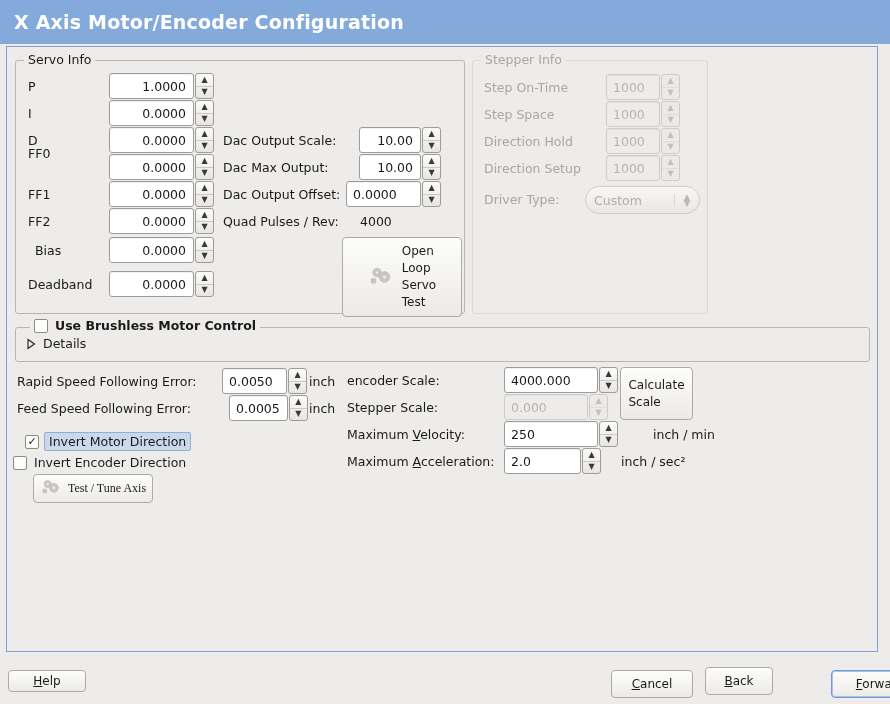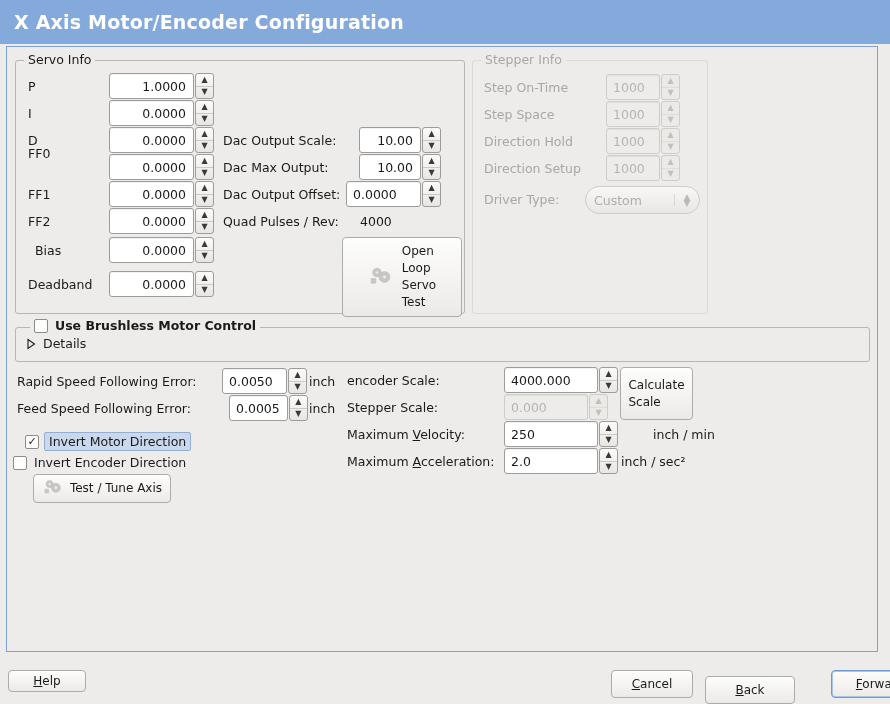--- a/index.html
+++ b/index.html
@@ -357,21 +357,21 @@
 
     <div class="cbrow" style="left:18px; top:385px;">
       <span class="cbox">✓</span>
       <span class="cl hl">Invert Motor Direction</span>
     </div>
     <div class="cbrow" style="left:6px; top:408px;">
       <span class="cbox"></span>
       <span class="cl">Invert Encoder Direction</span>
     </div>
 
-    <div class="btn" style="left:26px; top:427px; width:138px; height:29px;">
+    <div class="btn" style="left:26px; top:427px; width:120px; height:29px;font-family:Liberation Serif, serif;">
       <span class="gear">
         <svg width="22" height="20" viewBox="0 0 26 24" aria-hidden="true">
           <g fill="#c9c7c3" stroke="#bdbbb7" stroke-width="0.6">
             <circle cx="9" cy="8.5" r="4.3"></circle>
               <circle cx="9" cy="8.5" r="1.7" fill="#f5f4f2"></circle>
             <circle cx="16.5" cy="13" r="5.4"></circle>
               <circle cx="16.5" cy="13" r="2.1" fill="#f5f4f2"></circle>
             <rect x="3.2" y="14.6" width="4.6" height="4.6" rx="0.7"></rect>
           </g>
         </svg>
@@ -406,39 +406,39 @@
     <div class="spin sep" style="left:497px; top:374px; width:114px;">
       <div class="ent left">250</div>
       <div class="btns">
           <div class="up">▲</div>
           <div class="dn">▼</div>
         </div>
     </div>
     <span class="lbl" style="left:614px; top:380px;margin-left:32px;">inch / min</span>
 
     <span class="lbl" style="left:340px; top:407px;"><span>Maximum </span><span class="mn">A</span><span>cceleration:</span></span>
-    <div class="spin sep" style="left:497px; top:401px; width:114px;">
+    <div class="spin sep" style="left:497px; top:401px; width:97px;">
       <div class="ent left">2.0</div>
       <div class="btns">
           <div class="up">▲</div>
           <div class="dn">▼</div>
         </div>
     </div>
     <span class="lbl" style="left:614px; top:407px;">inch / sec²</span>
 
   </div>
 
   <div class="actionbar">
     <div class="btn" style="left:8px; top:10px; width:78px; height:22px;">
       <span class="txt"><span class="mn">H</span><span>elp</span></span>
     </div>
     <div class="btn" style="left:611px; top:10px; width:82px; height:28px;">
       <span class="txt"><span class="mn">C</span><span>ancel</span></span>
     </div>
-    <div class="btn" style="left:705px; top:16px; width:90px; height:28px;">
+    <div class="btn" style="left:705px; top:7px; width:68px; height:28px;">
       <span class="txt"><span class="mn">B</span><span>ack</span></span>
     </div>
     <div class="btn focus" style="left:831px; top:10px; width:98px; height:28px;">
       <span class="txt"><span class="mn">F</span><span>orward</span></span>
     </div>
   </div>
 
 </div>
 
 </body></html>

